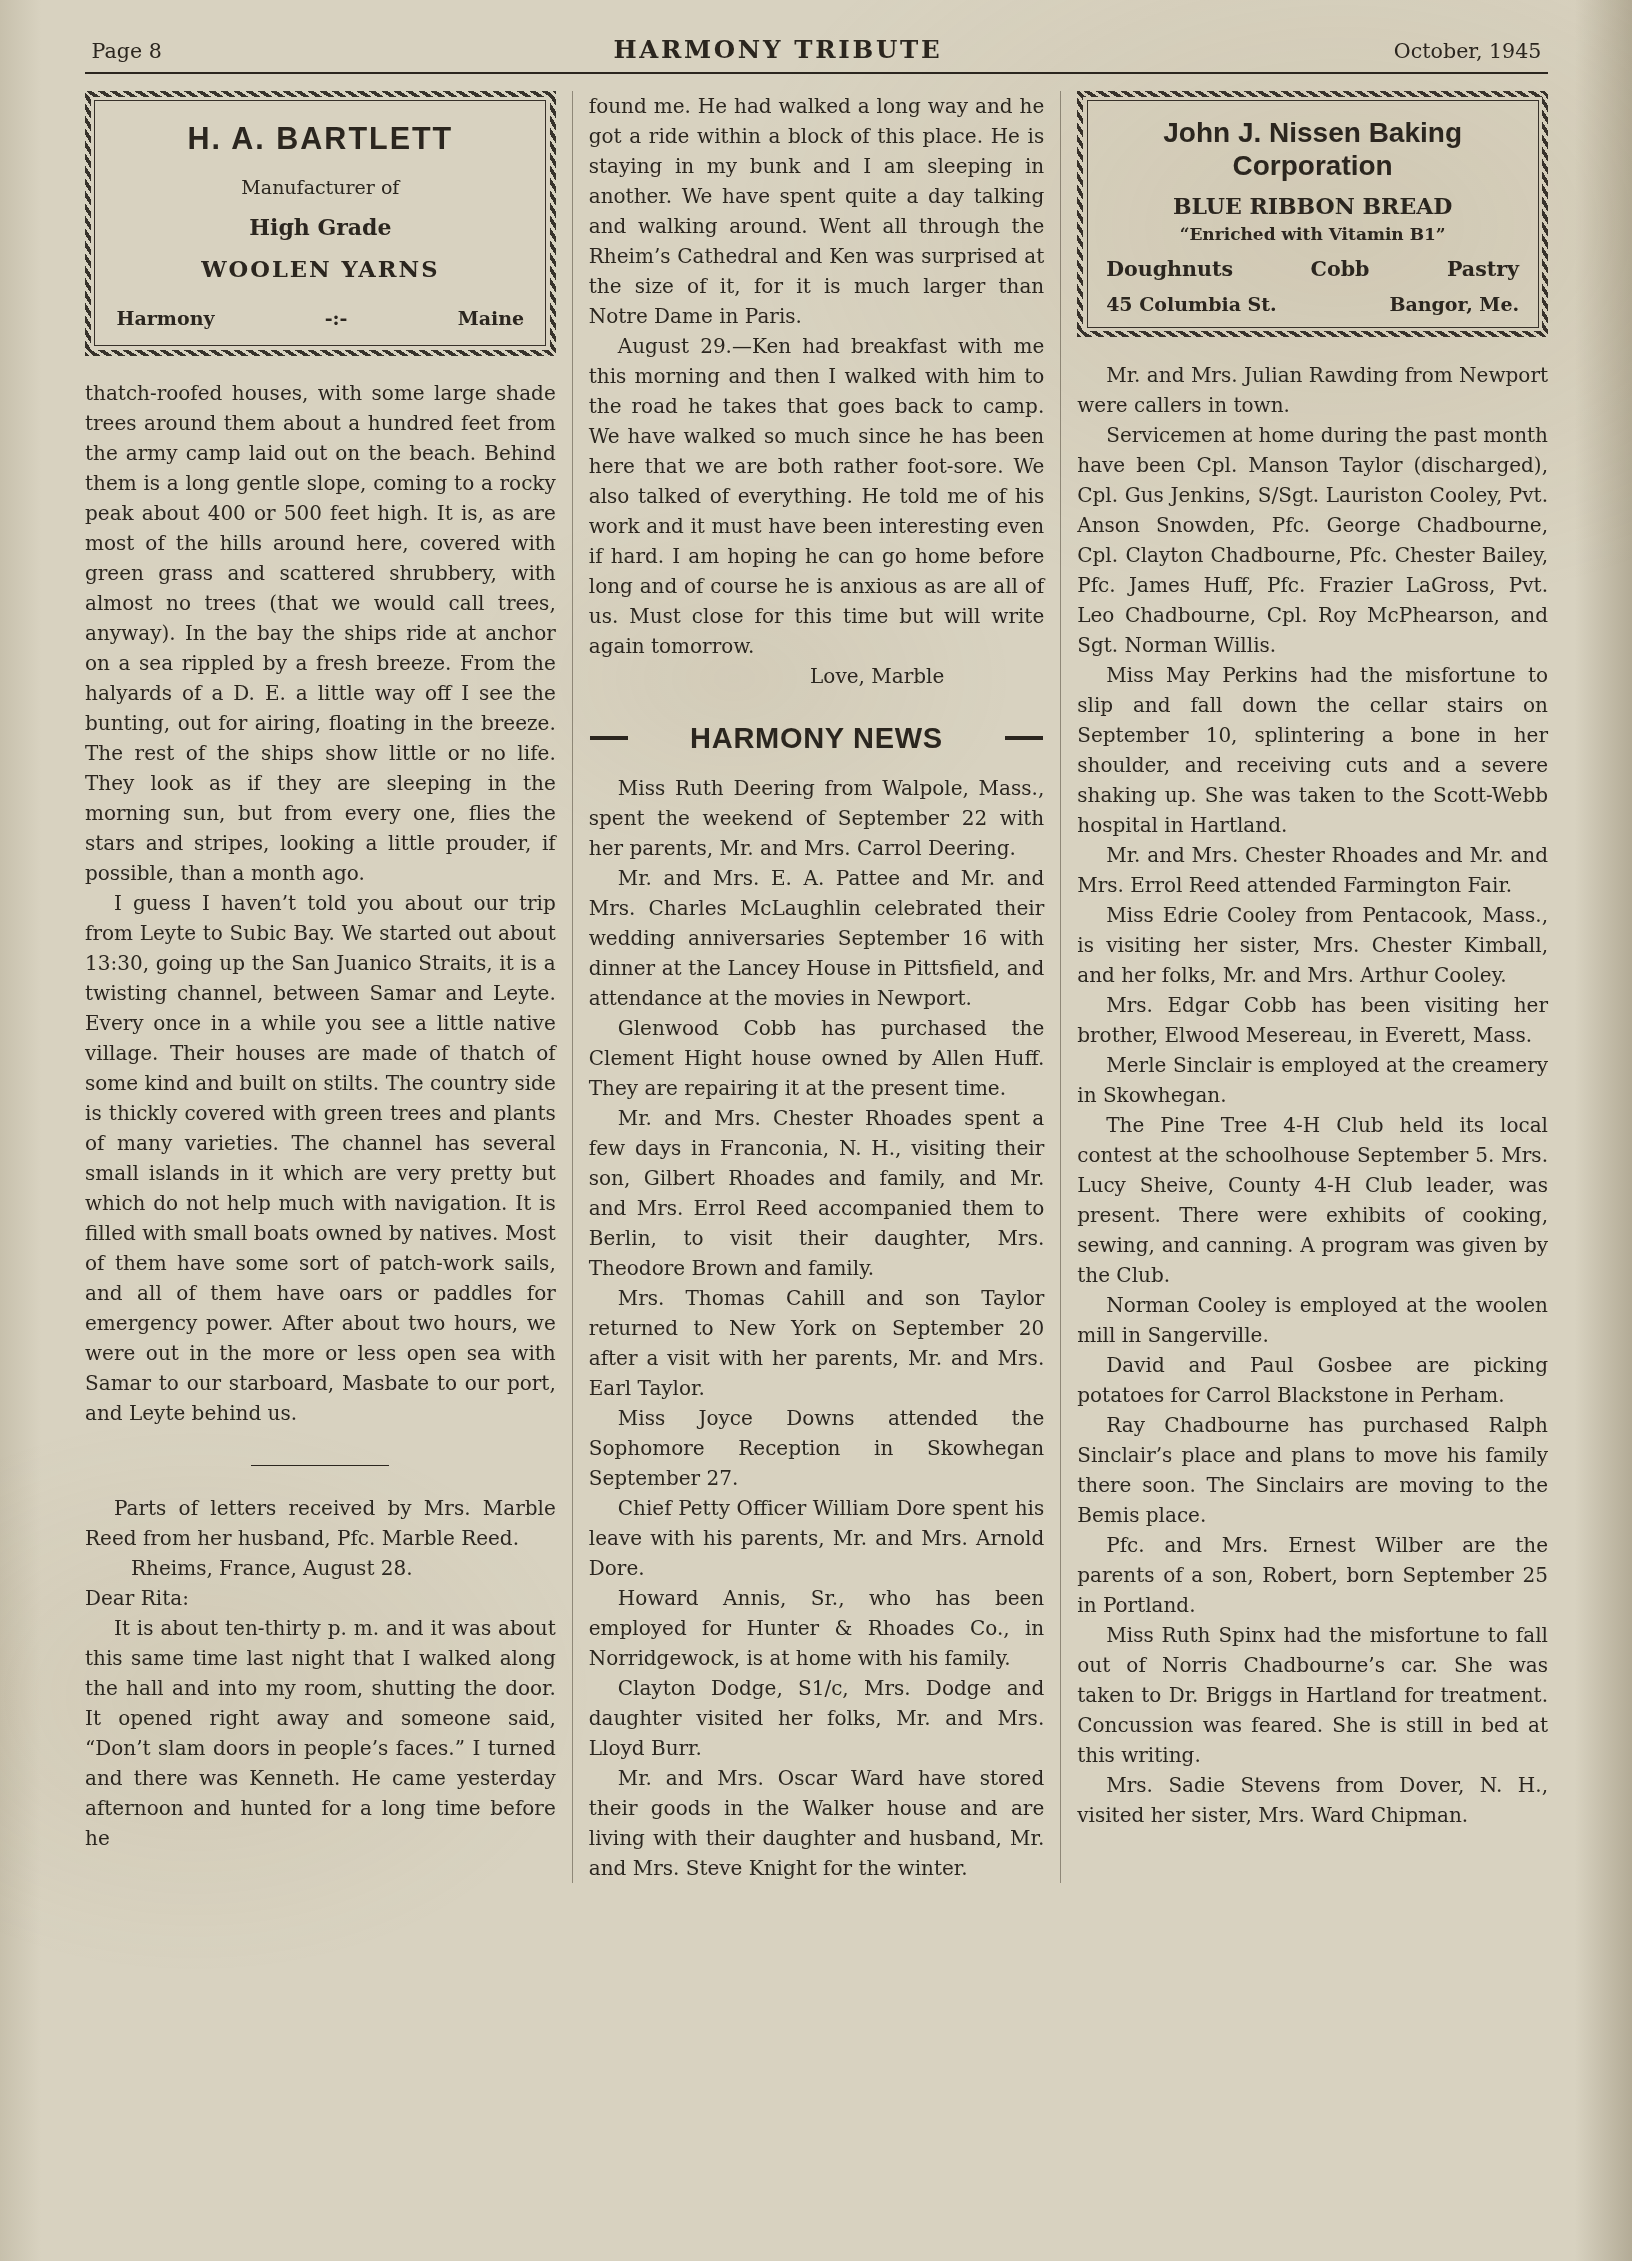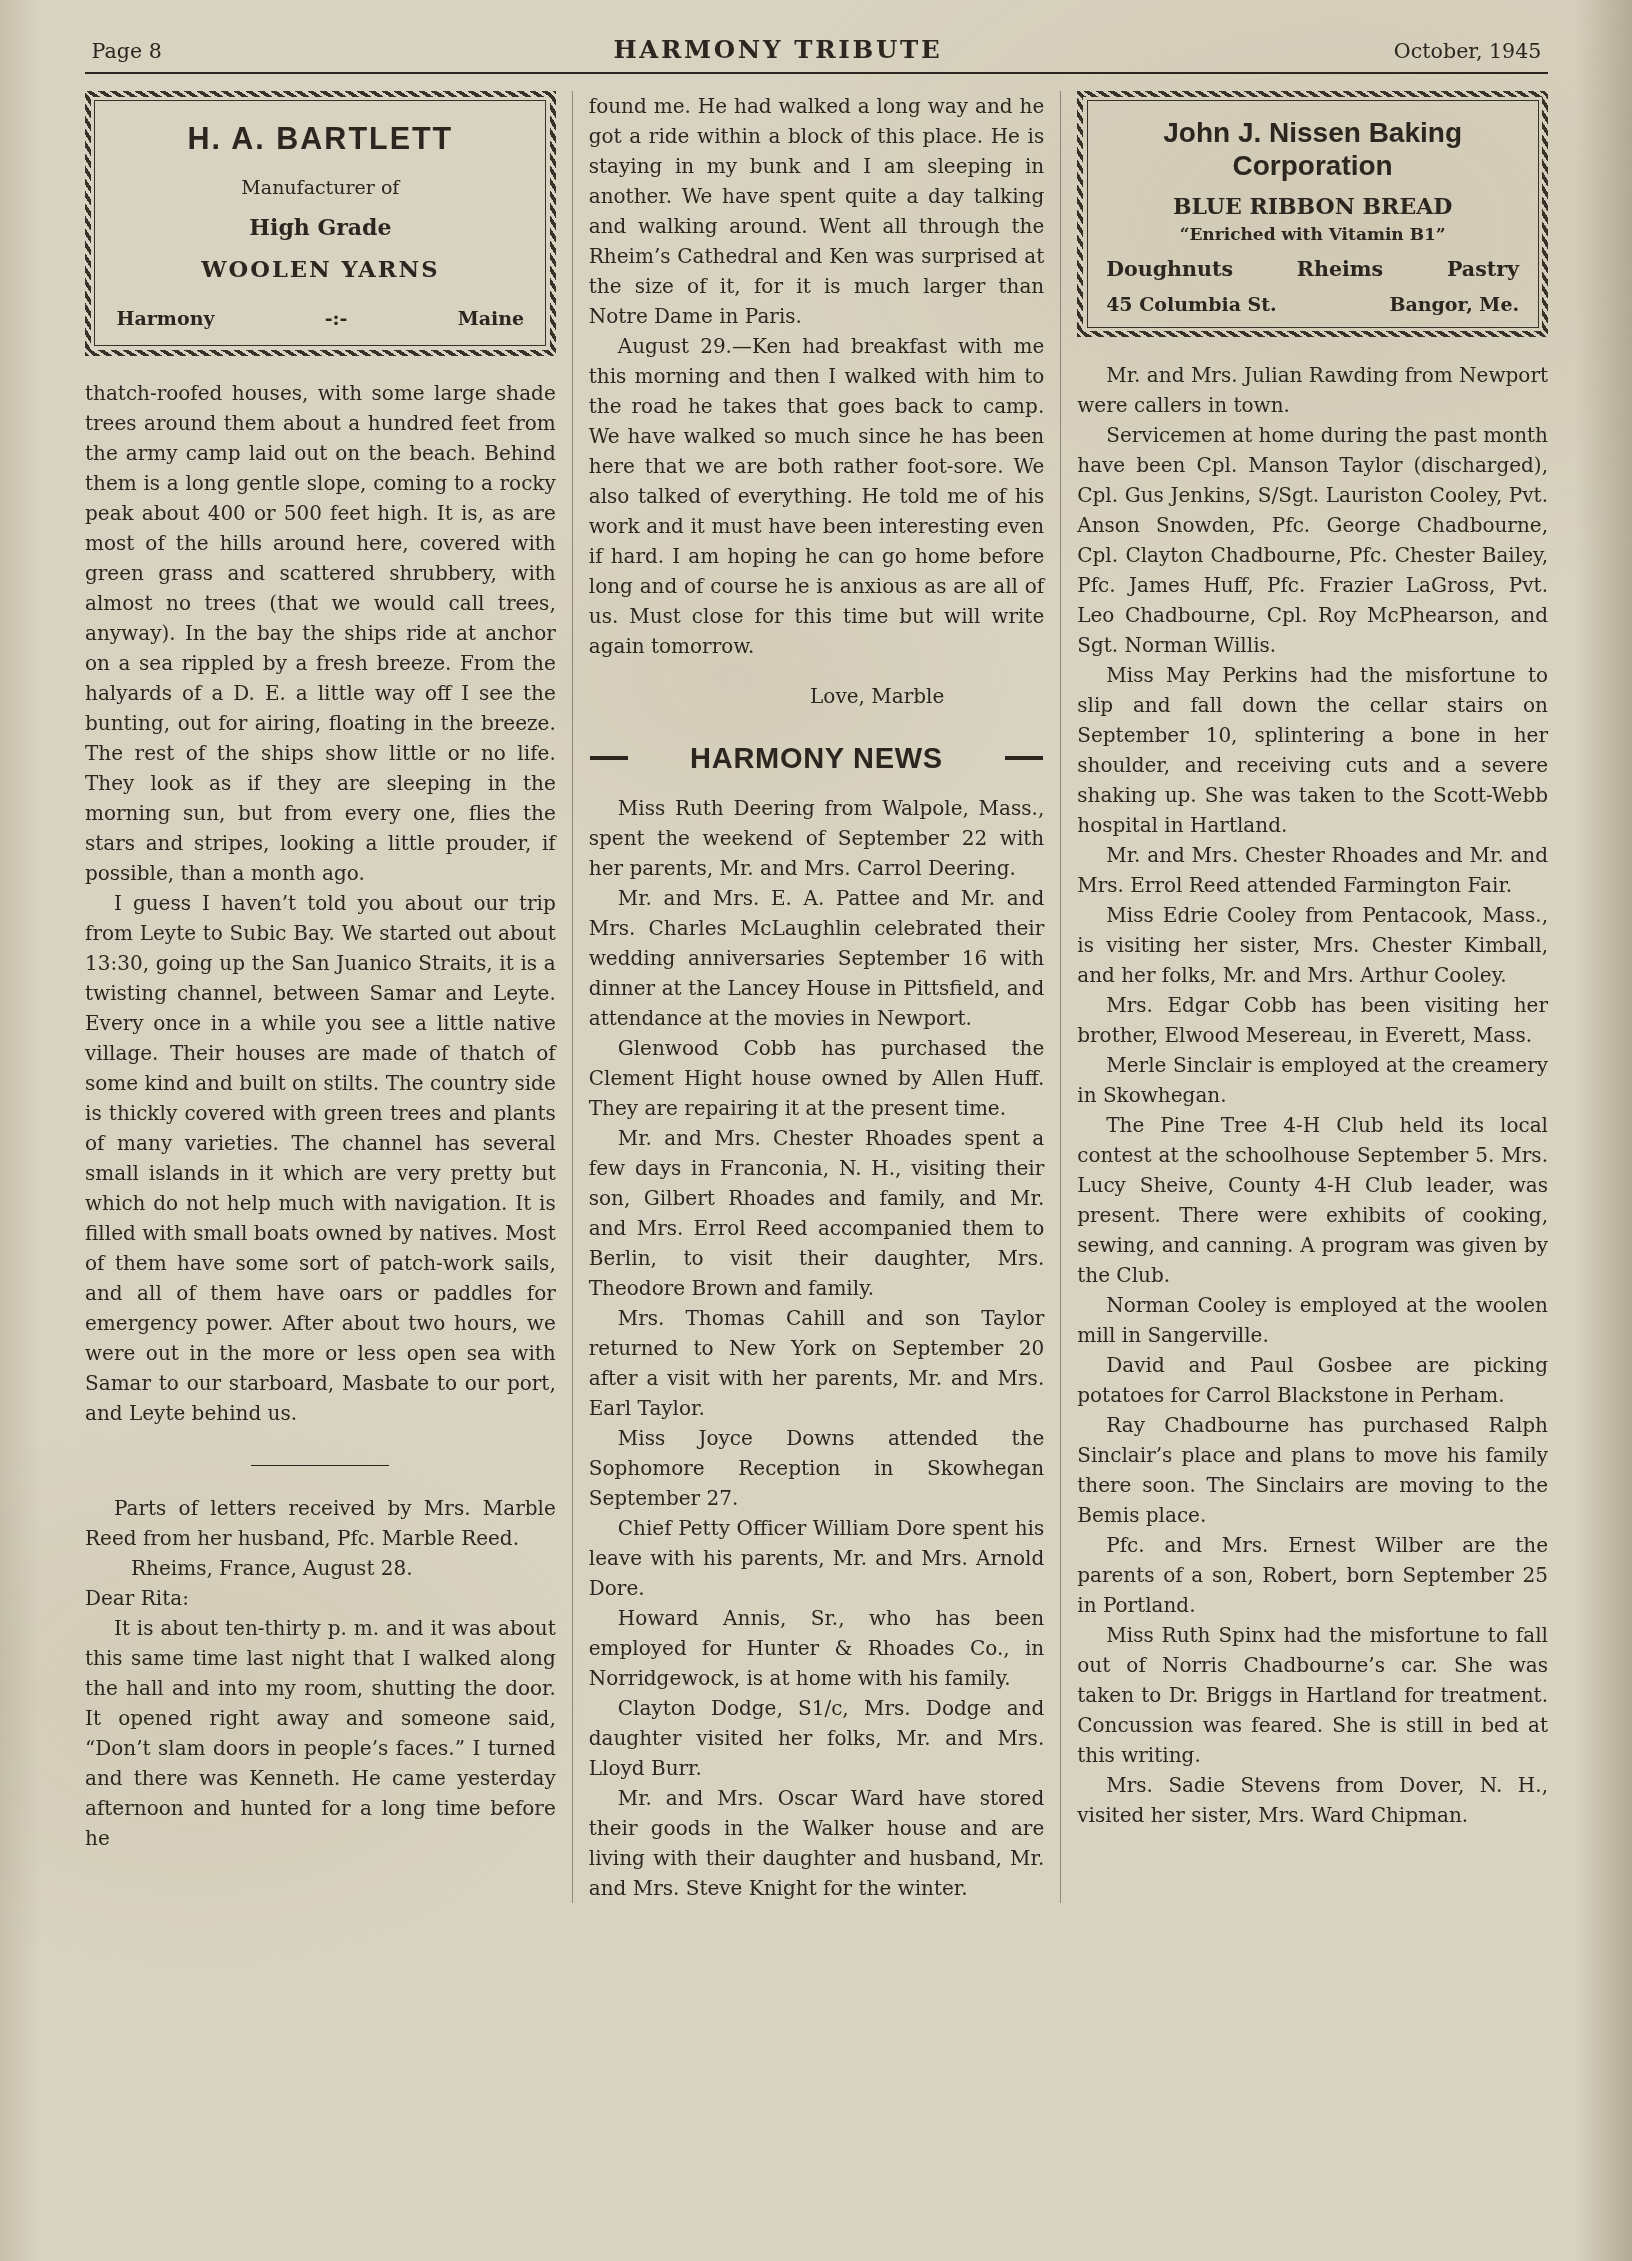--- a/index.html
+++ b/index.html
@@ -29,21 +29,21 @@
   .col-right { padding-left: 16px; }
 
   .text-block p, p.para {
     font-size: 20px;
     line-height: 30px;
     text-align: justify;
     text-indent: 29px;
   }
   p.flush { text-indent: 0; }
   p.dateline { text-indent: 0; padding-left: 46px; }
-  .signoff { font-size: 20px; line-height: 30px; text-align: right; padding-right: 100px; margin-top: 20px; }
+  .signoff { font-size: 20px; line-height: 30px; text-align: right; padding-right: 100px; margin-top: 0; }
 
   .divider { width: 138px; border-top: 1.3px solid #2b261f; margin: 37px auto 26.5px; }
 
   .news-heading {
     display: flex; align-items: center; justify-content: space-between;
     margin: 30.5px 1.3px 18.6px;
     font-family: "Liberation Sans", sans-serif;
     font-size: 29px; font-weight: 700; letter-spacing: 0.7px;
   }
   .heading-dash { width: 38px; height: 4px; background: #2b261f; }
@@ -135,21 +135,21 @@
 
     <section class="col col-right">
       <div class="ad-frame nissen">
         <div class="ad-inner">
           <div class="ad-name-sm">John J. Nissen Baking</div>
           <div class="ad-name-sm">Corporation</div>
           <div class="ad-strong">BLUE RIBBON BREAD</div>
           <div class="ad-tagline">“Enriched with Vitamin B1”</div>
           <div class="ad-items-row">
             <span>Doughnuts</span>
-            <span>Rheims</span>
+            <span>Cobb</span>
             <span>Pastry</span>
           </div>
           <div class="ad-bottom-row">
             <span>45 Columbia St.</span>
             <span>Bangor, Me.</span>
           </div>
         </div>
       </div>
       <div class="text-block">
           <p class="para">Mr. and Mrs. Julian Rawding from Newport were callers in town.</p>

